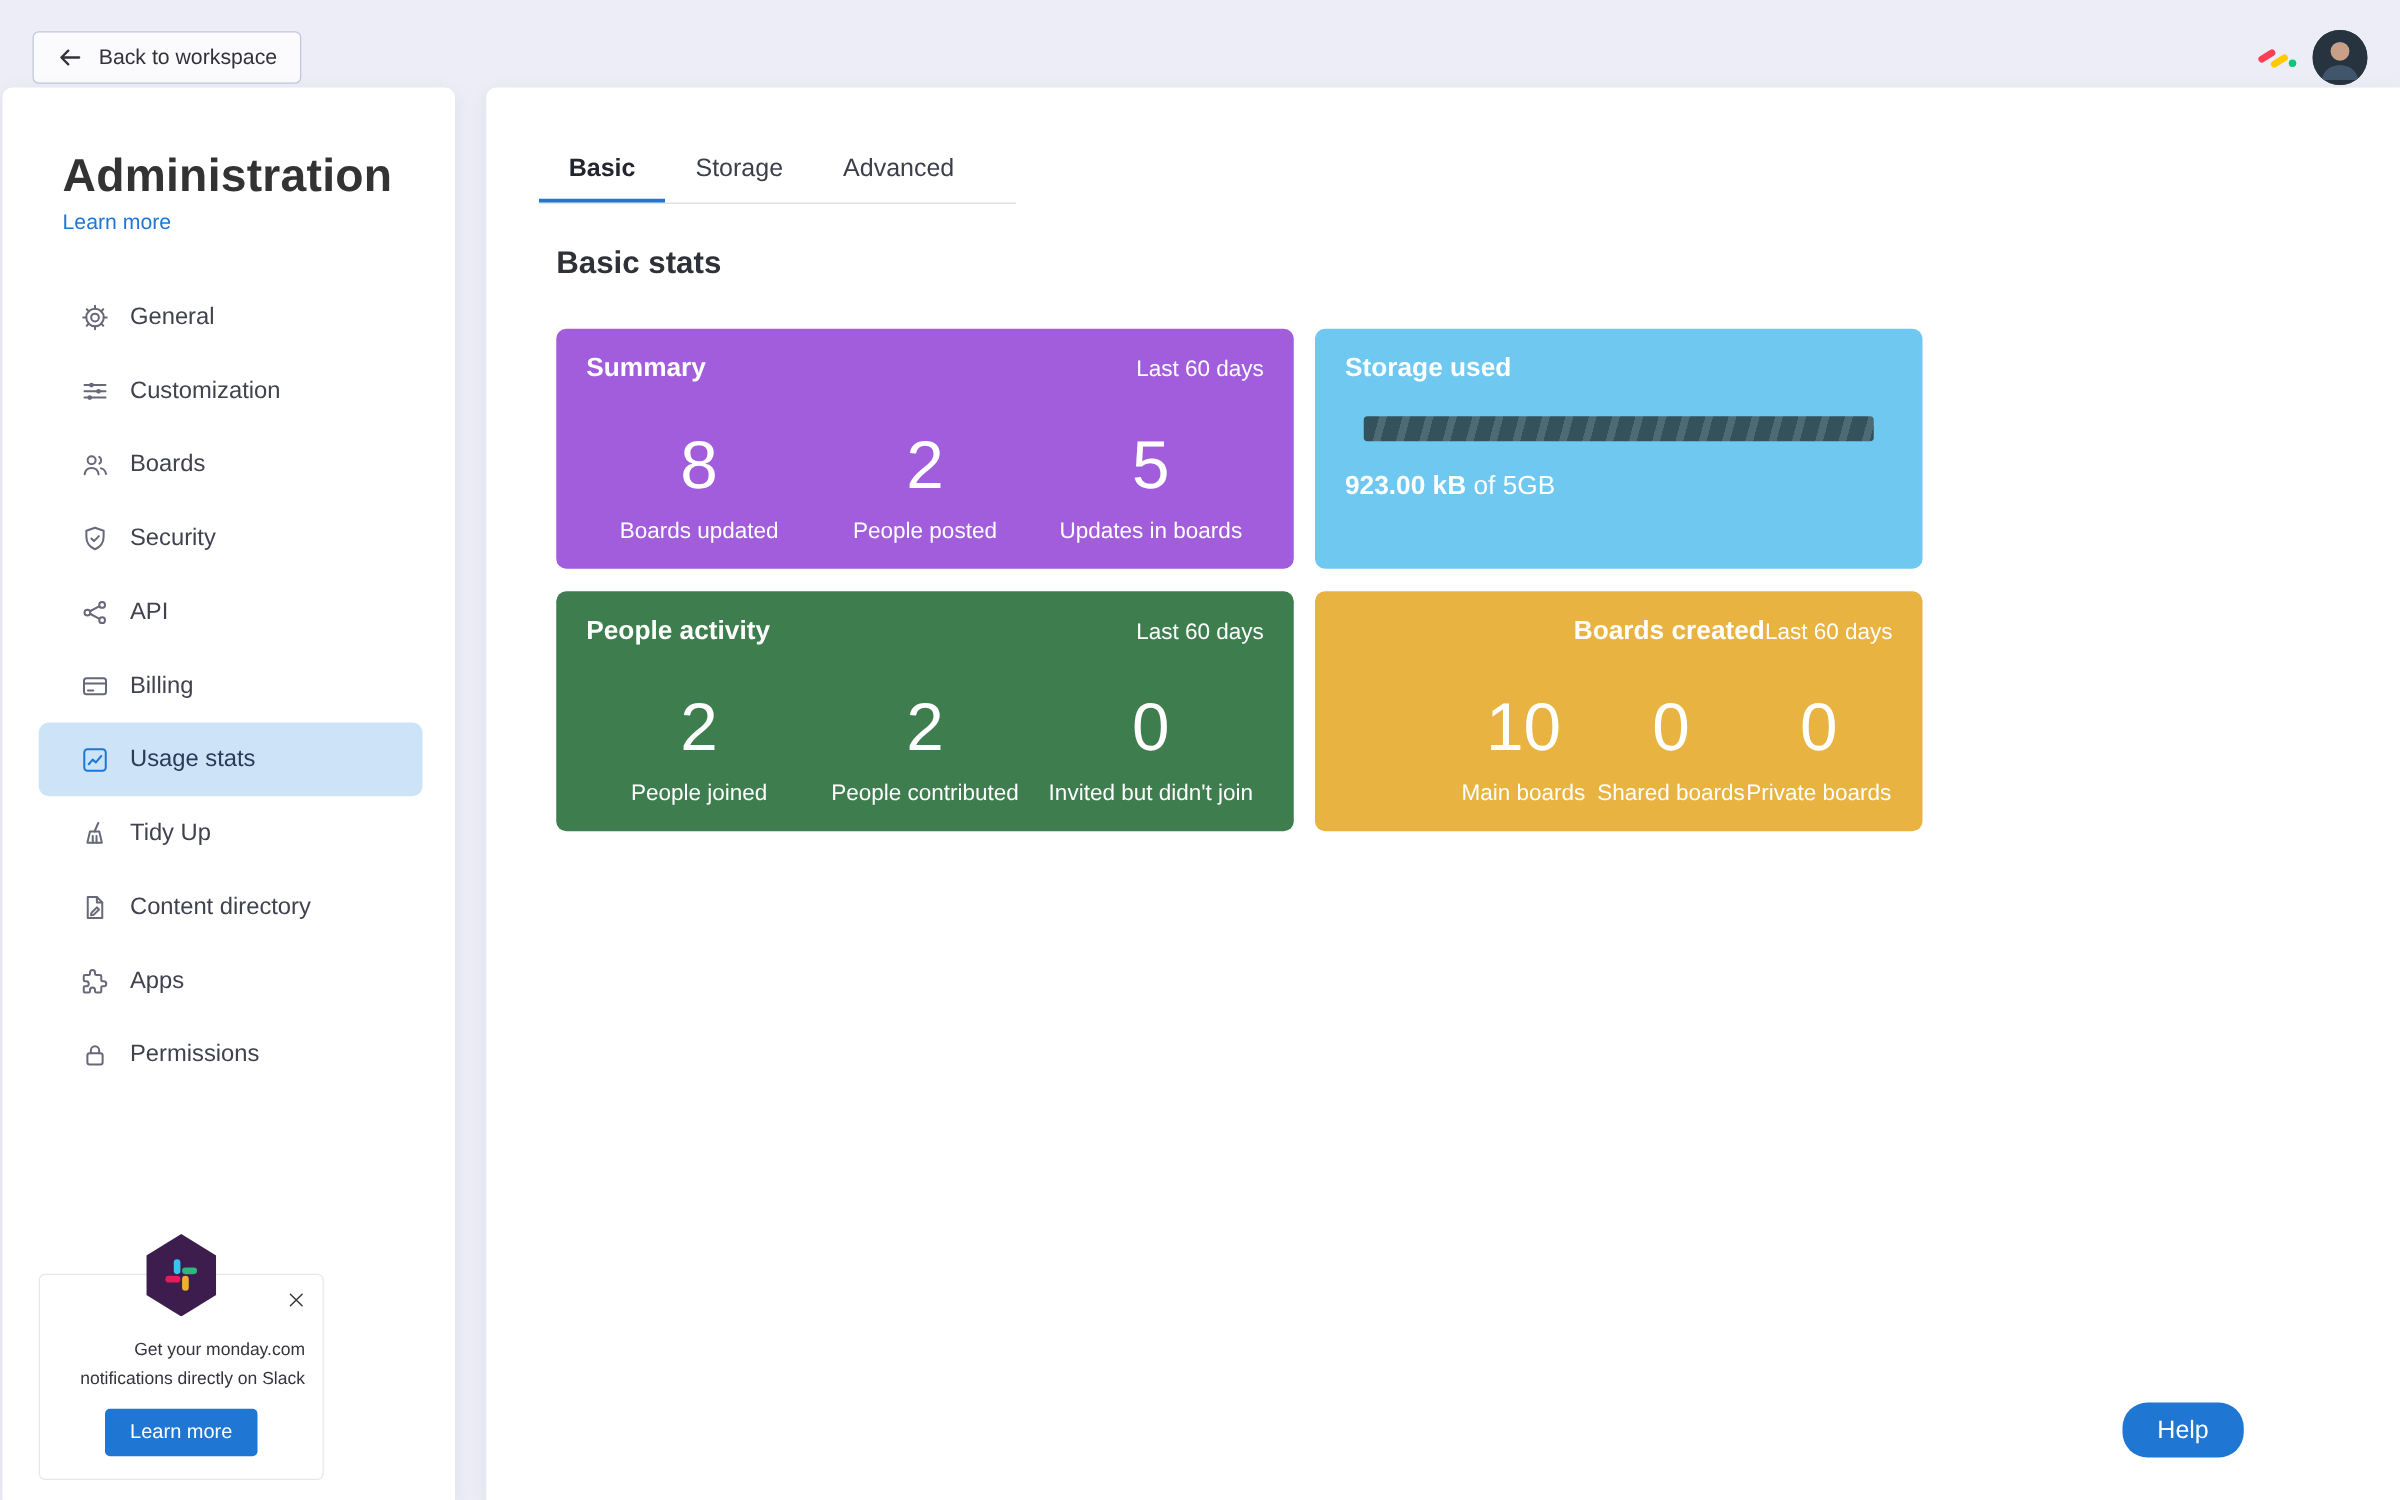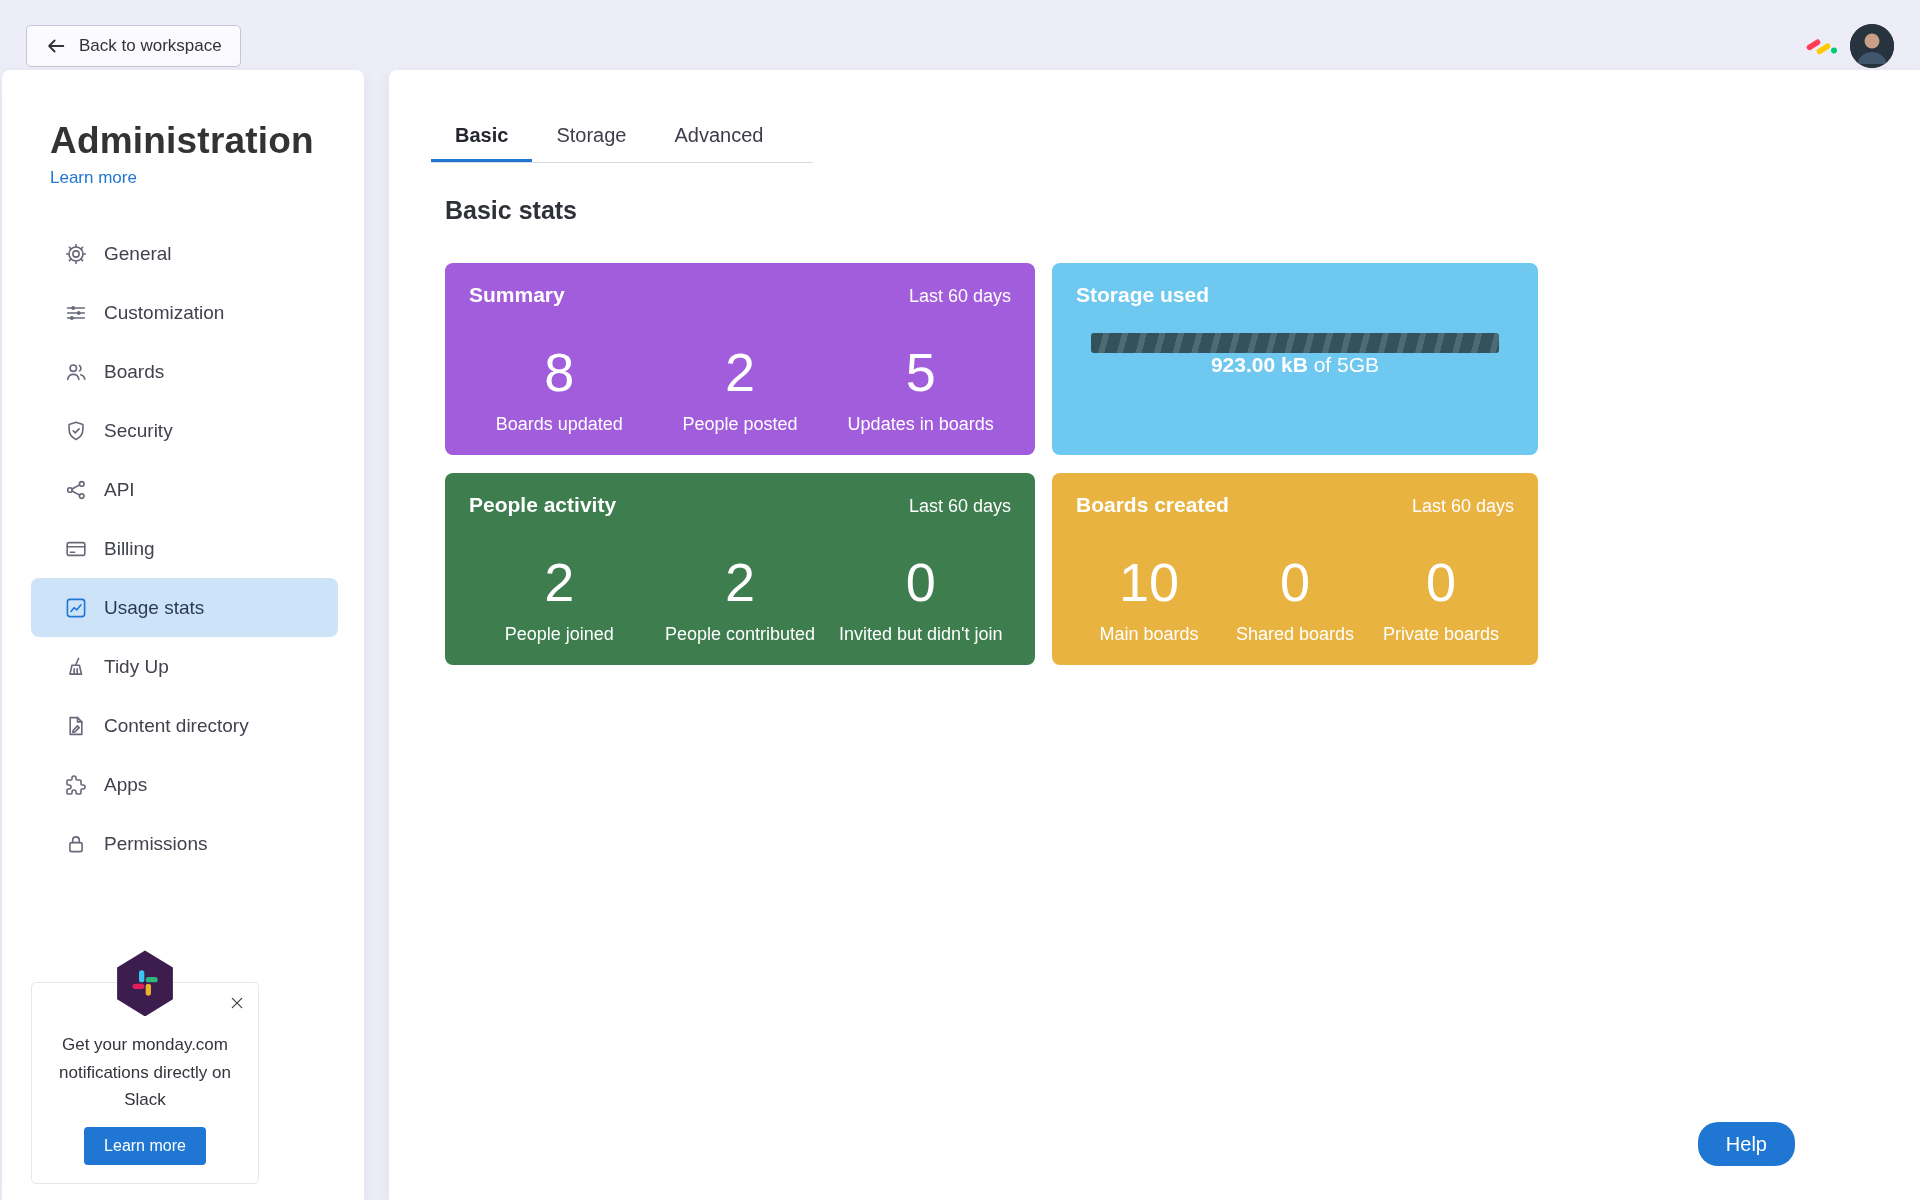--- a/index.html
+++ b/index.html
@@ -49,54 +49,54 @@
     border:1px solid #e4e7ee; border-radius:5px; background:#fff;
     padding:44px 14px 18px; text-align:center; }
   .hex { position:absolute; top:-33px; left:calc(50% - 31px); width:62px; height:66px;
     background:#3d1d4e; clip-path:polygon(50% 0, 95% 26%, 95% 74%, 50% 100%, 5% 74%, 5% 26%);
     display:flex; align-items:center; justify-content:center; }
   .hex svg { width:32px; height:32px; }
   .promo-close { position:absolute; top:10px; right:10px; width:22px; height:22px;
     background:none; border:none; cursor:pointer; }
   .promo-close svg { width:16px; height:16px; fill:none; stroke:#3a3c44; stroke-width:1.8;
     stroke-linecap:round; }
-  .promo-text { font-size:17px; line-height:1.6; color:#33343c; margin-top:4px; }
+  .promo-text { font-size:14px; line-height:1.6; color:#33343c; margin-top:4px;text-align:right; }
   .promo-btn { margin-top:14px; background:#1f76d3; color:#fff; border:none;
     border-radius:4px; padding:10px 20px; font-size:16px; cursor:pointer;
     font-family:"Liberation Sans", sans-serif; }
 
   
   .main { position:absolute; left:389px; top:70px; right:0; bottom:0;
     background:#fff; border-radius:8px 0 0 0;
     box-shadow:0 4px 18px rgba(40,40,80,.06); padding:46px 0 0 56px; }
   .tabs { display:flex; margin-left:-14px; border-bottom:1px solid #d8dbe3;
     width:max-content; padding-right:26px;align-items:center; }
   .tab { font-size:20px; color:#3c3e49; padding:8px 24px 15px; cursor:pointer; }
   .tab.active { color:#24262f; font-weight:700; box-shadow:inset 0 -3px 0 0 #1f76d3; }
   .section-heading { font-size:25px; font-weight:700; color:#2f3138; margin-top:33px; }
 
   .grid { margin-top:38px; display:grid; grid-template-columns:590px 486px; gap:18px 17px; }
   .card { border-radius:8px; color:#fff; height:192px; padding:20px 24px 18px;
     display:flex; flex-direction:column; }
   .card-summary  { background:#a25ddc; }
   .card-storage  { background:#6fc8ef; }
   .card-activity { background:#3d7d4e; }
-  .card-boards   { background:#e9b341; }
+  .card-boards   { background:#e9b341;align-items:flex-end; }
   .card-head { display:flex; justify-content:space-between; align-items:baseline; }
   .card-title { font-size:21px; font-weight:700; }
   .card-period { font-size:18px; font-weight:400; }
   .stats { margin-top:auto; display:grid; grid-template-columns:1fr 1fr 1fr; padding-bottom:2px; }
   .stat { text-align:center; }
   .num { font-size:54px; font-weight:400; line-height:1; }
   .lbl { font-size:18px; margin-top:15px; }
 
   .storage-bar { width:calc(100% - 30px); height:20px; margin:26px auto 0;
     border-radius:3px;
     background:repeating-linear-gradient(105deg, #33525c 0 12px, #4d6b74 12px 18px); }
-  .storage-text { text-align:center; font-size:21px; }
+  .storage-text { margin-top:24px; text-align:left; font-size:21px; }
   .storage-text b { font-weight:700; }
 
   .help-btn { position:absolute; right:125px; bottom:34px; height:44px; padding:0 28px;
     background:#1f76d3; color:#fff; font-size:20px; border:none; border-radius:20px;
     cursor:pointer; font-family:"Liberation Sans", sans-serif; }
 </style>
 </head>
 <body>
 
 <div class="topbar">

